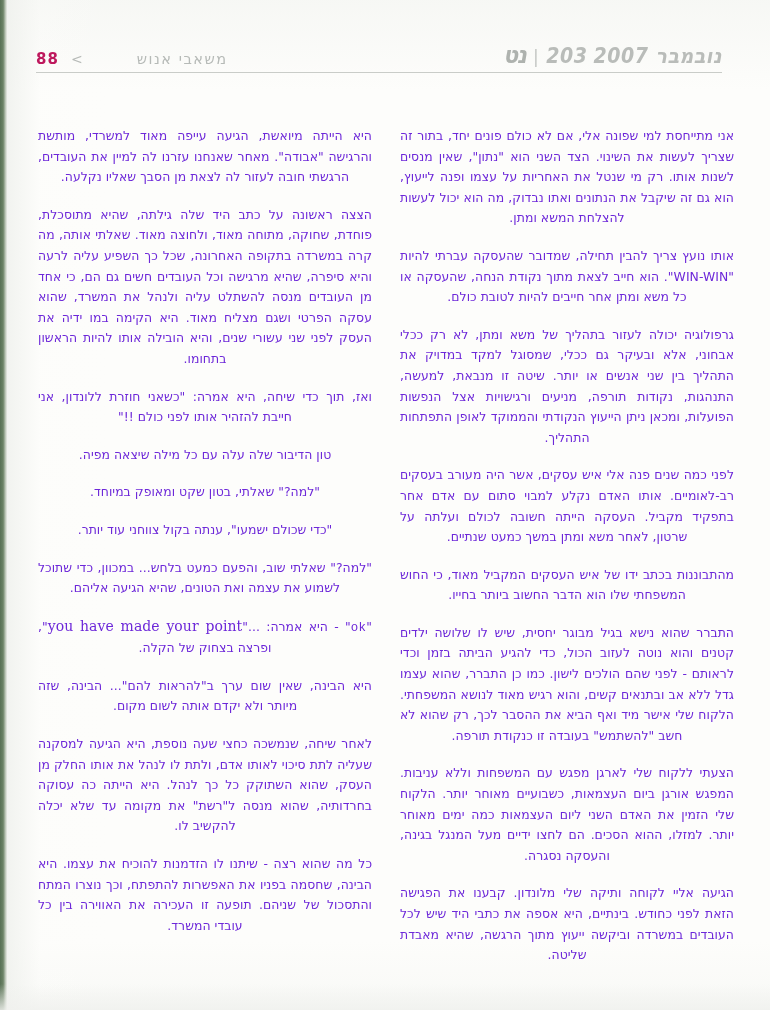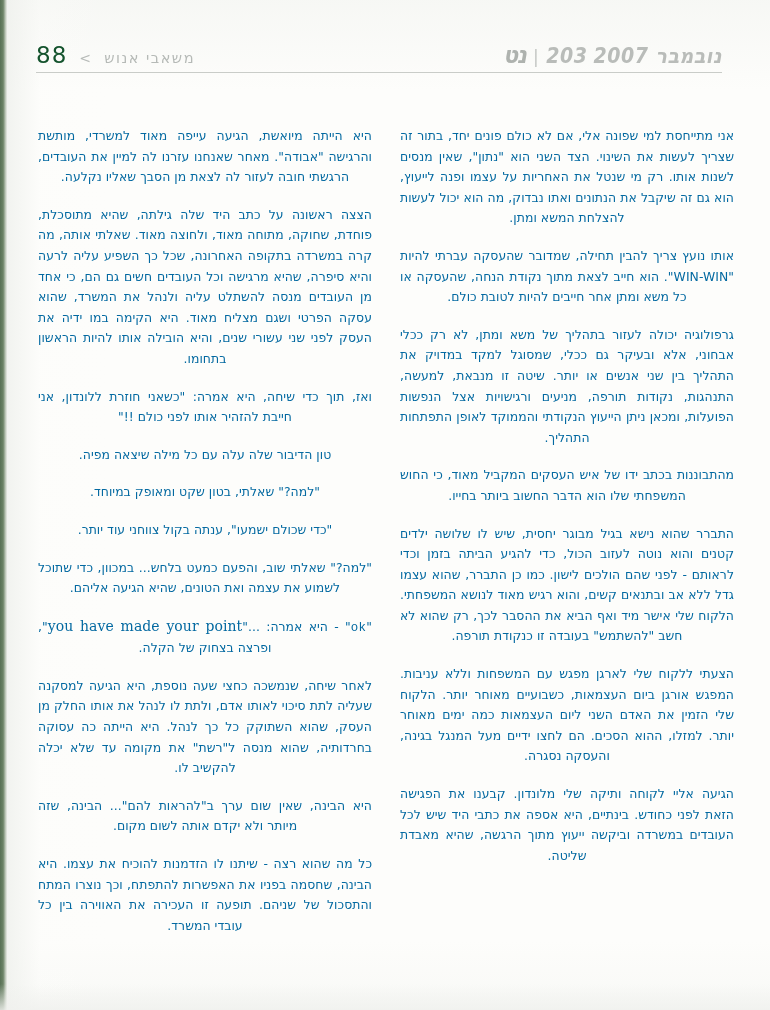--- a/index.html
+++ b/index.html
@@ -96,32 +96,33 @@
     display: flex;
     align-items: baseline;
     gap: 12px;
     direction: rtl;
     color: #b6bab7;
     font-size: 15px;
     letter-spacing: 1.2px;
     white-space: nowrap;
   }
   .section-label .page-number {
-    font-size: 23px;
-    font-weight: normal;
-    color: #14532d;
+    font-size: 15px;
+    font-weight: bold;
+    color: #be185d;
     letter-spacing: 1px;
   }
   .section-label .chevron {
     color: #b6bab7;
     font-size: 14px;
   }
   .section-label .section-title {
     font-size: 14.5px;
     letter-spacing: 1.5px;
+    margin-left: 41px;
   }
 
   .header-rule {
     position: absolute;
     left: 0;
     right: 0;
     top: 38px;
     height: 1px;
     background: #c9ccc8;
   }
@@ -143,21 +144,21 @@
     flex: 0 0 334px;
   }
 
   .col-right { order: 0; }
   .col-left  { order: 1; }
 
   p.para {
     margin: 0 0 17px 0;
     font-size: 12.4px;
     line-height: 20.6px;
-    color: #0369a1;
+    color: #6d28d9;
     text-align: justify;
     text-align-last: center;
     direction: rtl;
     font-family: "DejaVu Sans", "Liberation Sans", sans-serif;
     letter-spacing: 0.05px;
   }
 
   p.para.quote-line {
     text-align: right;
     text-align-last: center;
@@ -215,41 +216,42 @@
     </div>
     <div class="header-rule"></div>
   </div>
 
   <div class="columns">
 
     <div class="column col-right">
       <p class="para">אני מתייחסת למי שפונה אלי, אם לא כולם פונים יחד, בתור זה שצריך לעשות את השינוי. הצד השני הוא "נתון", שאין מנסים לשנות אותו. רק מי שנטל את האחריות על עצמו ופנה לייעוץ, הוא גם זה שיקבל את הנתונים ואתו נבדוק, מה הוא יכול לעשות להצלחת המשא ומתן.</p>
       <p class="para">אותו נועץ צריך להבין תחילה, שמדובר שהעסקה עברתי להיות "WIN-WIN". הוא חייב לצאת מתוך נקודת הנחה, שהעסקה או כל משא ומתן אחר חייבים להיות לטובת כולם.</p>
       <p class="para">גרפולוגיה יכולה לעזור בתהליך של משא ומתן, לא רק ככלי אבחוני, אלא ובעיקר גם ככלי, שמסוגל למקד במדויק את התהליך בין שני אנשים או יותר. שיטה זו מנבאת, למעשה, התנהגות, נקודות תורפה, מניעים ורגישויות אצל הנפשות הפועלות, ומכאן ניתן הייעוץ הנקודתי והממוקד לאופן התפתחות התהליך.</p>
+      <p class="para">לפני כמה שנים פנה אלי איש עסקים, אשר היה מעורב בעסקים רב-לאומיים. אותו האדם נקלע למבוי סתום עם אדם אחר בתפקיד מקביל. העסקה הייתה חשובה לכולם ועלתה על שרטון, לאחר משא ומתן במשך כמעט שנתיים.</p>
       <p class="para">מהתבוננות בכתב ידו של איש העסקים המקביל מאוד, כי החוש המשפחתי שלו הוא הדבר החשוב ביותר בחייו.</p>
       <p class="para">התברר שהוא נישא בגיל מבוגר יחסית, שיש לו שלושה ילדים קטנים והוא נוטה לעזוב הכול, כדי להגיע הביתה בזמן וכדי לראותם - לפני שהם הולכים לישון. כמו כן התברר, שהוא עצמו גדל ללא אב ובתנאים קשים, והוא רגיש מאוד לנושא המשפחתי. הלקוח שלי אישר מיד ואף הביא את ההסבר לכך, רק שהוא לא חשב "להשתמש" בעובדה זו כנקודת תורפה.</p>
       <p class="para">הצעתי ללקוח שלי לארגן מפגש עם המשפחות וללא עניבות. המפגש אורגן ביום העצמאות, כשבועיים מאוחר יותר. הלקוח שלי הזמין את האדם השני ליום העצמאות כמה ימים מאוחר יותר. למזלו, ההוא הסכים. הם לחצו ידיים מעל המנגל בגינה, והעסקה נסגרה.</p>
       <p class="para">הגיעה אליי לקוחה ותיקה שלי מלונדון. קבענו את הפגישה הזאת לפני כחודש. בינתיים, היא אספה את כתבי היד שיש לכל העובדים במשרדה וביקשה ייעוץ מתוך הרגשה, שהיא מאבדת שליטה.</p>
     </div>
 
     <div class="column col-left">
       <p class="para">היא הייתה מיואשת, הגיעה עייפה מאוד למשרדי, מותשת והרגישה "אבודה". מאחר שאנחנו עזרנו לה למיין את העובדים, הרגשתי חובה לעזור לה לצאת מן הסבך שאליו נקלעה.</p>
       <p class="para">הצצה ראשונה על כתב היד שלה גילתה, שהיא מתוסכלת, פוחדת, שחוקה, מתוחה מאוד, ולחוצה מאוד. שאלתי אותה, מה קרה במשרדה בתקופה האחרונה, שכל כך השפיע עליה לרעה והיא סיפרה, שהיא מרגישה וכל העובדים חשים גם הם, כי אחד מן העובדים מנסה להשתלט עליה ולנהל את המשרד, שהוא עסקה הפרטי ושגם מצליח מאוד. היא הקימה במו ידיה את העסק לפני שני עשורי שנים, והיא הובילה אותו להיות הראשון בתחומו.</p>
       <p class="para">ואז, תוך כדי שיחה, היא אמרה: "כשאני חוזרת ללונדון, אני חייבת להזהיר אותו לפני כולם !!"</p>
       <p class="para quote-line">טון הדיבור שלה עלה עם כל מילה שיצאה מפיה.</p>
       <p class="para quote-line">"למה?" שאלתי, בטון שקט ומאופק במיוחד.</p>
       <p class="para quote-line">"כדי שכולם ישמעו", ענתה בקול צווחני עוד יותר.</p>
       <p class="para">"למה?" שאלתי שוב, והפעם כמעט בלחש... במכוון, כדי שתוכל לשמוע את עצמה ואת הטונים, שהיא הגיעה אליהם.</p>
 
       <p class="para">
         <span>"</span><span class="latin-caps">ok</span><span>" - היא אמרה: ..."</span><span class="latin-inline">you have made your point</span><span>", ופרצה בצחוק של הקלה.</span>
       </p>
 
+      <p class="para">היא הבינה, שאין שום ערך ב"להראות להם"... הבינה, שזה מיותר ולא יקדם אותה לשום מקום.</p>
       <p class="para">לאחר שיחה, שנמשכה כחצי שעה נוספת, היא הגיעה למסקנה שעליה לתת סיכוי לאותו אדם, ולתת לו לנהל את אותו החלק מן העסק, שהוא השתוקק כל כך לנהל. היא הייתה כה עסוקה בחרדותיה, שהוא מנסה ל"רשת" את מקומה עד שלא יכלה להקשיב לו.</p>
-      <p class="para">היא הבינה, שאין שום ערך ב"להראות להם"... הבינה, שזה מיותר ולא יקדם אותה לשום מקום.</p>
       <p class="para">כל מה שהוא רצה - שיתנו לו הזדמנות להוכיח את עצמו. היא הבינה, שחסמה בפניו את האפשרות להתפתח, וכך נוצרו המתח והתסכול של שניהם. תופעה זו העכירה את האווירה בין כל עובדי המשרד.</p>
     </div>
 
   </div>
 
   <div class="bottom-smudge"></div>
 
 </div>
 
 </body></html>

